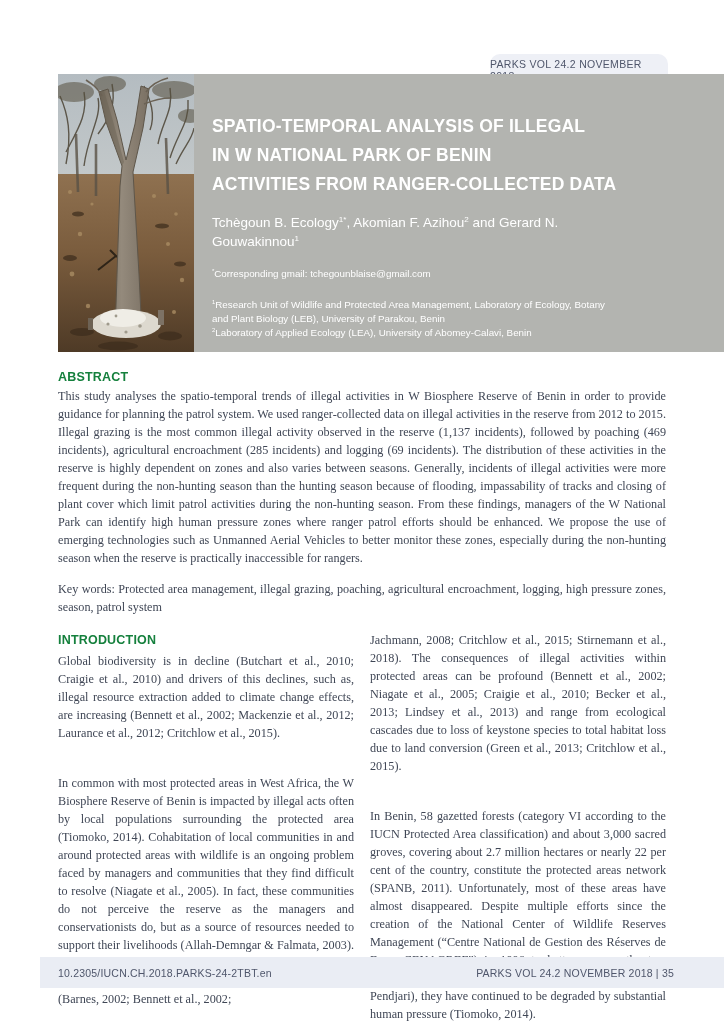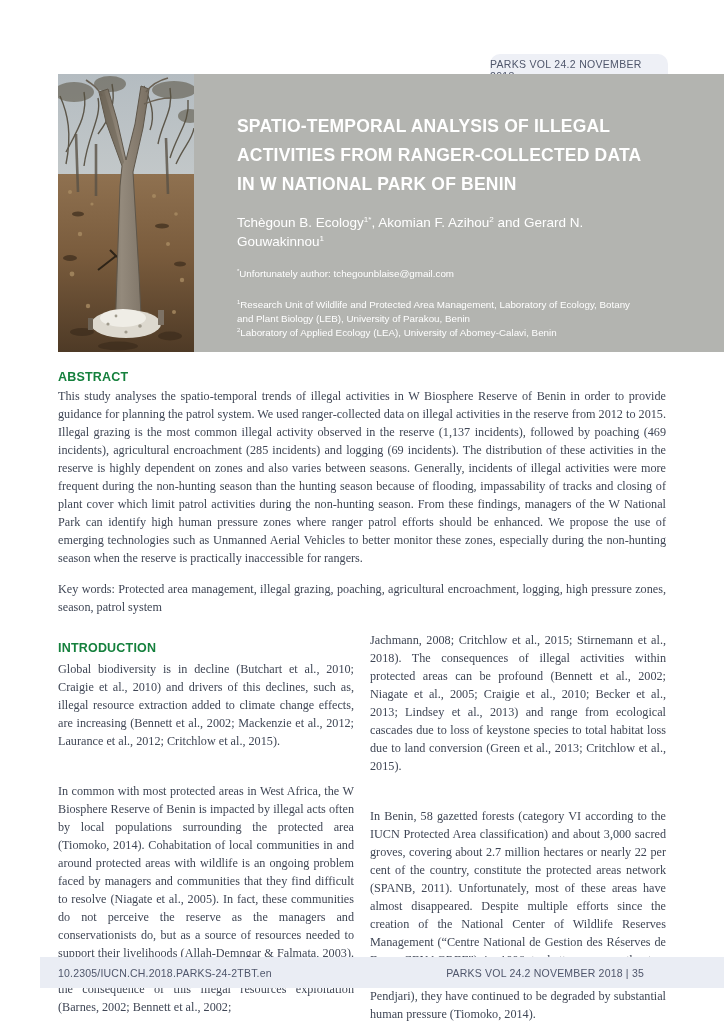--- a/index.html
+++ b/index.html
@@ -34,21 +34,21 @@
   }
   .photo svg { display: block; }
 
   
   .title-block {
     position: absolute;
     left: 194px; top: 74px;
     width: 530px; height: 278px;
     background: #b3b4b0;
     color: #ffffff;
-    padding: 38px 30px 0 43px;
+    padding: 38px 30px 0 18px;
   }
   .title-line {
     font-size: 17.5px; font-weight: bold; line-height: 29px;
     letter-spacing: 0.2px;
   }
   .authors {
     margin-top: 14px;
     width: 368px;
     font-size: 13.5px; line-height: 19px;
   }
@@ -78,33 +78,33 @@
     color: #3f4655;
     text-align: justify;
   }
   .keywords { margin-top: 13px; }
   .keywords b { font-weight: normal; }
 
   .cols {
     margin-top: 15px;
     display: flex;
     gap: 16px;
-    align-items: center;
+    align-items: flex-start;
   }
   .col { width: 296px; }
   .col p.mt { margin-top: 32px; }
 
   
   .footer {
     position: absolute;
     left: 40px; top: 957px;
     width: 684px; height: 31px;
     background: #eaedf4;
     display: flex; align-items: center; justify-content: space-between;
-    padding: 0 80px 0 18px;
+    padding: 0 50px 0 18px;
     font-size: 10.5px; letter-spacing: 0.2px; color: #4f566b;
   }
 </style>
 </head>
 <body>
 
 <div class="page">
 
   <div class="badge">PARKS VOL 24.2 NOVEMBER 2018</div>
 
@@ -196,25 +196,25 @@
       </g>
 
       <rect x="100" y="236" width="6" height="15" fill="#7d7265"></rect>
       <rect x="30" y="244" width="5" height="12" fill="#6d6254"></rect>
     </svg>
   </div>
 
   <div class="title-block">
     <div>
       <div class="title-line">SPATIO-TEMPORAL ANALYSIS OF ILLEGAL</div>
+      <div class="title-line">IN W NATIONAL PARK OF BENIN</div>
       <div class="title-line">ACTIVITIES FROM RANGER-COLLECTED DATA</div>
-      <div class="title-line">IN W NATIONAL PARK OF BENIN</div>
     </div>
     <div class="authors"><span>Tchègoun B. Ecology</span><sup>1*</sup><span>, </span><span>Akomian F. Azihou</span><sup>2</sup><span> and </span><span>Gerard N. Gouwakinnou</span><sup>1</sup></div>
-    <div class="corresponding smallmeta"><sup>*</sup><span>Unfortunately author: tchegounblaise@gmail.com</span></div>
+    <div class="corresponding smallmeta"><sup>*</sup><span>Corresponding gmail: tchegounblaise@gmail.com</span></div>
     <div class="affiliations smallmeta">
       <div class="affil"><sup>1</sup><span>Research Unit of Wildlife and Protected Area Management, Laboratory of Ecology, Botany and Plant Biology (LEB), University of Parakou, Benin</span></div>
       <div class="affil"><sup>2</sup><span>Laboratory of Applied Ecology (LEA), University of Abomey-Calavi, Benin</span></div>
     </div>
   </div>
 
   <div class="content">
     <h2 class="sec-heading">ABSTRACT</h2>
     <p class="serif">This study analyses the spatio-temporal trends of illegal activities in W Biosphere Reserve of Benin in order to provide guidance for planning the patrol system. We used ranger-collected data on illegal activities in the reserve from 2012 to 2015. Illegal grazing is the most common illegal activity observed in the reserve (1,137 incidents), followed by poaching (469 incidents), agricultural encroachment (285 incidents) and logging (69 incidents). The distribution of these activities in the reserve is highly dependent on zones and also varies between seasons. Generally, incidents of illegal activities were more frequent during the non-hunting season than the hunting season because of flooding, impassability of tracks and closing of plant cover which limit patrol activities during the non-hunting season. From these findings, managers of the W National Park can identify high human pressure zones where ranger patrol efforts should be enhanced. We propose the use of emerging technologies such as Unmanned Aerial Vehicles to better monitor these zones, especially during the non-hunting season when the reserve is practically inaccessible for rangers.</p>
     <p class="serif keywords"><b>Key words:</b><span> Protected area management, illegal grazing, poaching, agricultural encroachment, logging, high pressure zones, season, patrol system</span></p>

